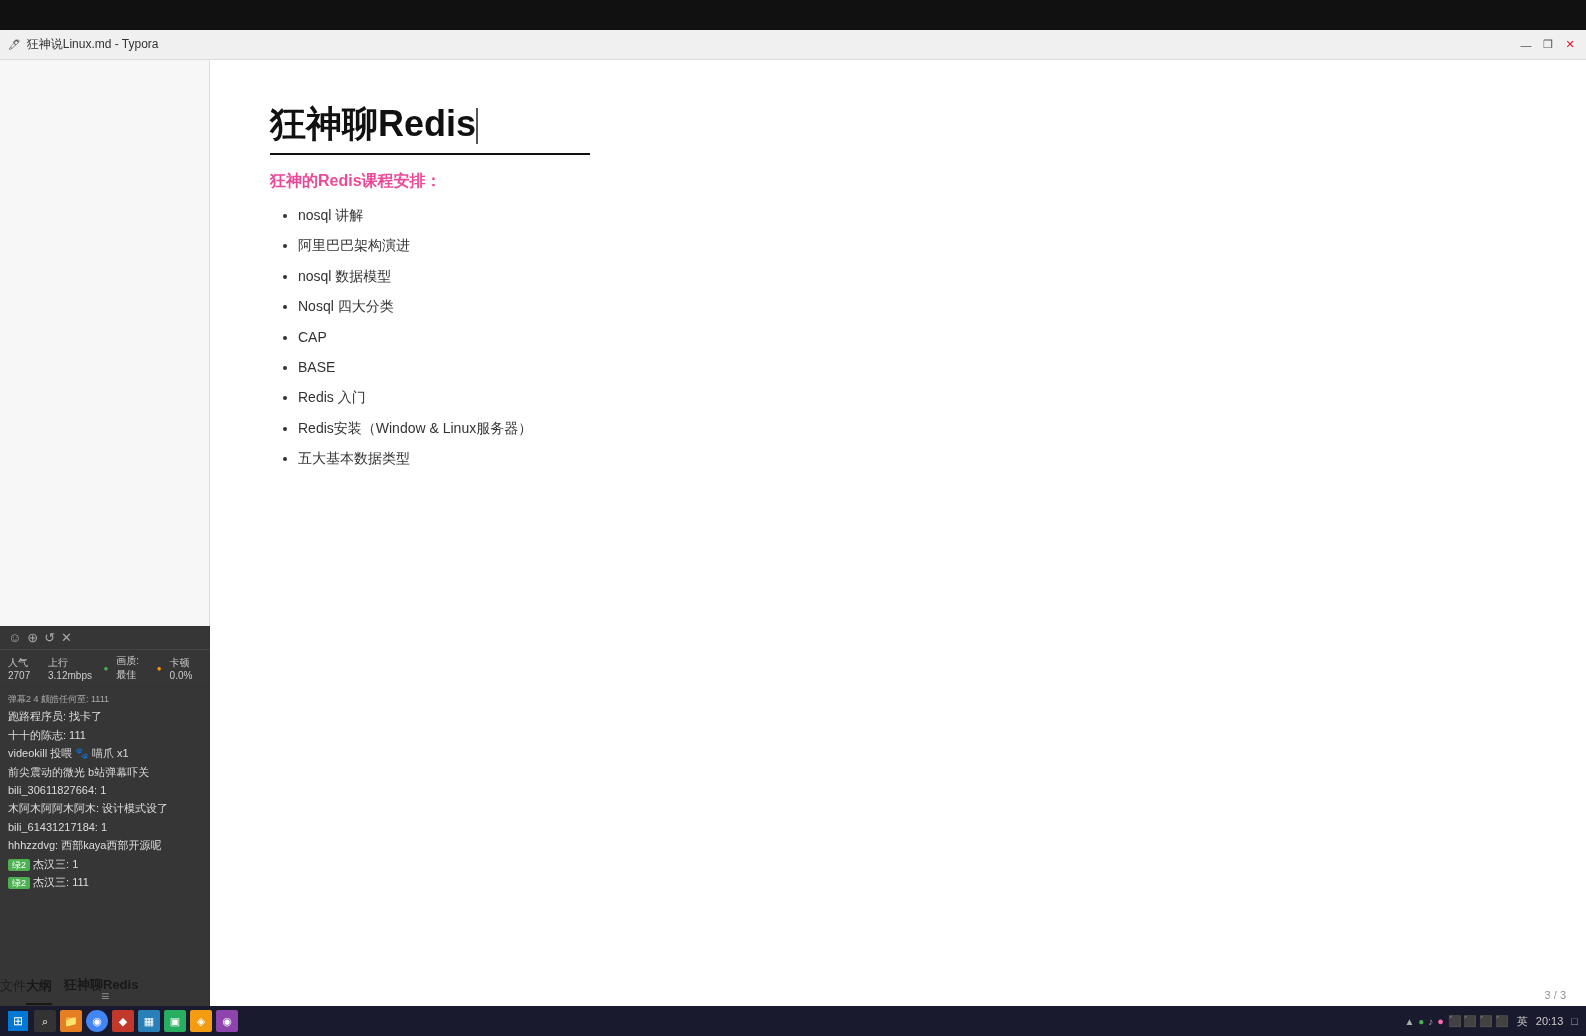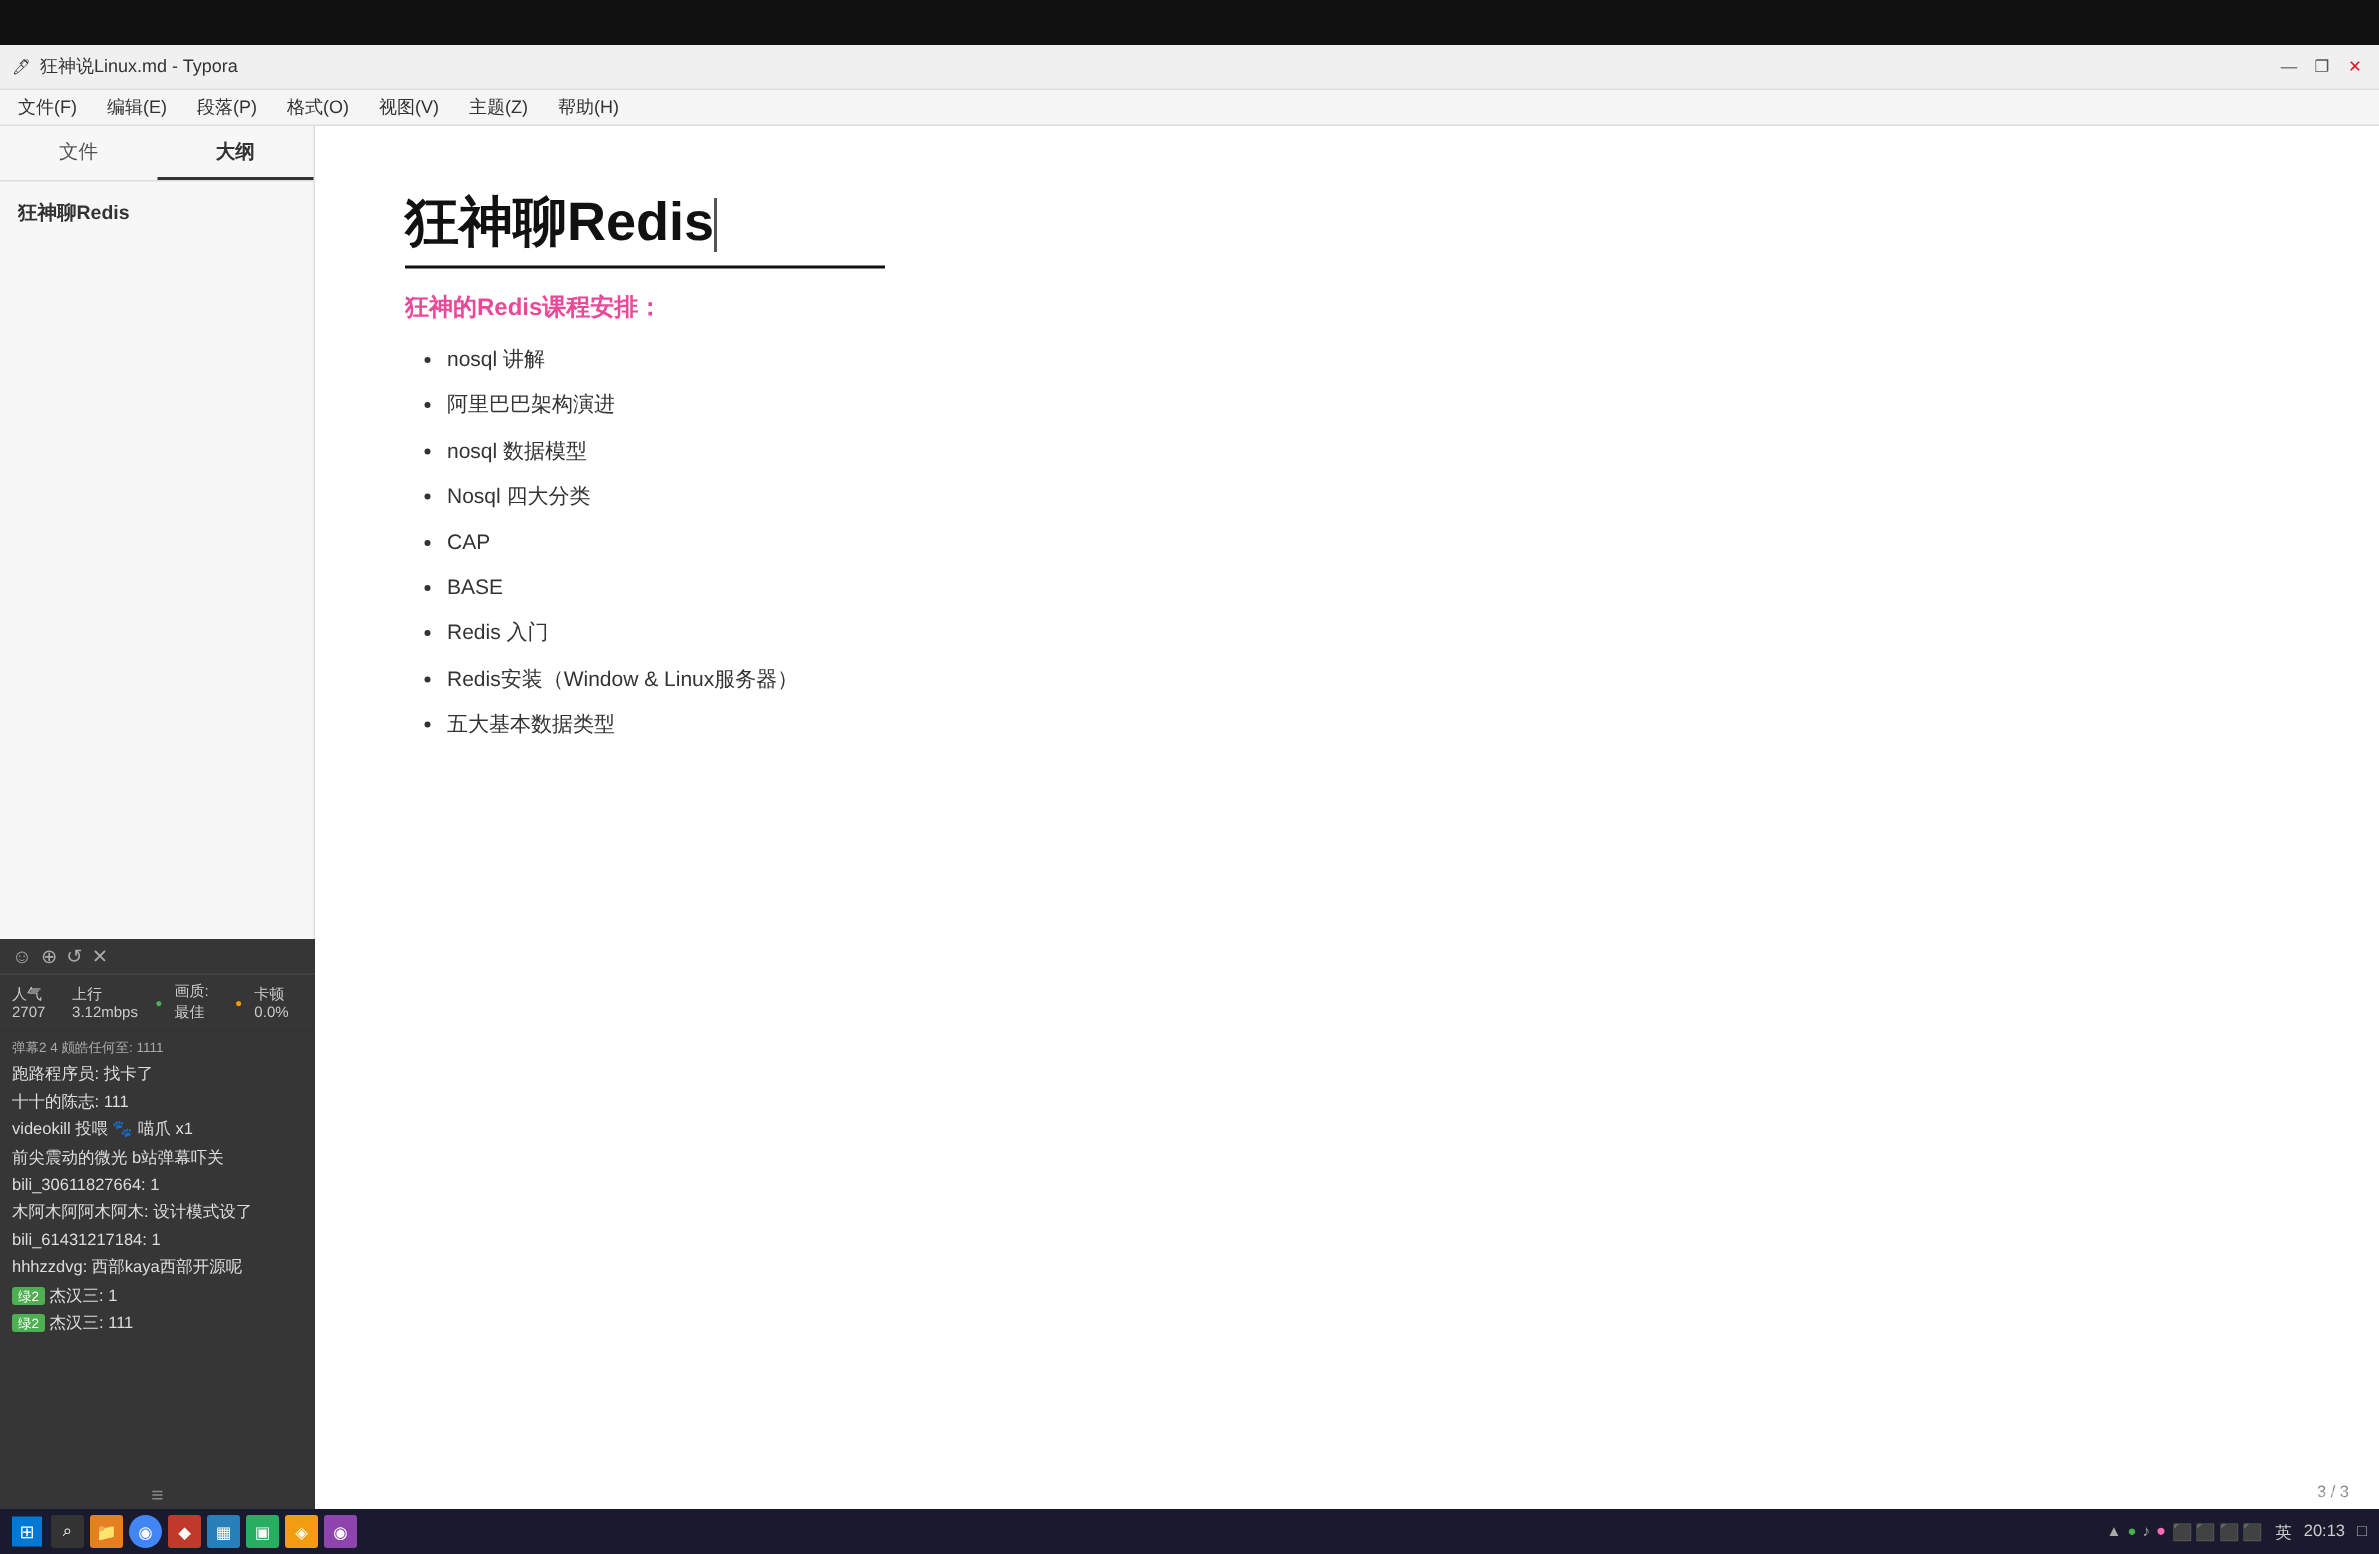--- a/index.html
+++ b/index.html
@@ -79,21 +79,21 @@
       flex: 1;
       overflow: hidden;
     }
 
     
     .sidebar {
       width: 210px;
       background: #f7f7f7;
       border-right: 1px solid #ddd;
       display: flex;
-      flex-direction: column;
+      align-items: flex-end;
     }
 
     .sidebar-tabs {
       display: flex;
       border-bottom: 1px solid #ddd;
     }
 
     .sidebar-tab {
       flex: 1;
       text-align: center;
@@ -367,29 +367,20 @@
   <div class="title-bar">
     <span style="margin-right:6px; font-size:10px;">🖊</span>
     <span class="title-bar-title">狂神说Linux.md - Typora</span>
     <div class="title-bar-controls">
       <div class="title-btn">—</div>
       <div class="title-btn">❐</div>
       <div class="title-btn" style="color:#e81123;">✕</div>
     </div>
   </div>
 
-  <div class="menu-bar">
-    <span class="menu-item">文件(F)</span>
-    <span class="menu-item">编辑(E)</span>
-    <span class="menu-item">段落(P)</span>
-    <span class="menu-item">格式(O)</span>
-    <span class="menu-item">视图(V)</span>
-    <span class="menu-item">主题(Z)</span>
-    <span class="menu-item">帮助(H)</span>
-  </div>
 
   <div class="main-area">
 
     <div class="sidebar">
       <div class="sidebar-tabs">
         <div class="sidebar-tab">文件</div>
         <div class="sidebar-tab active">大纲</div>
       </div>
       <div class="sidebar-content">
         <div class="sidebar-item-label">狂神聊Redis</div>

